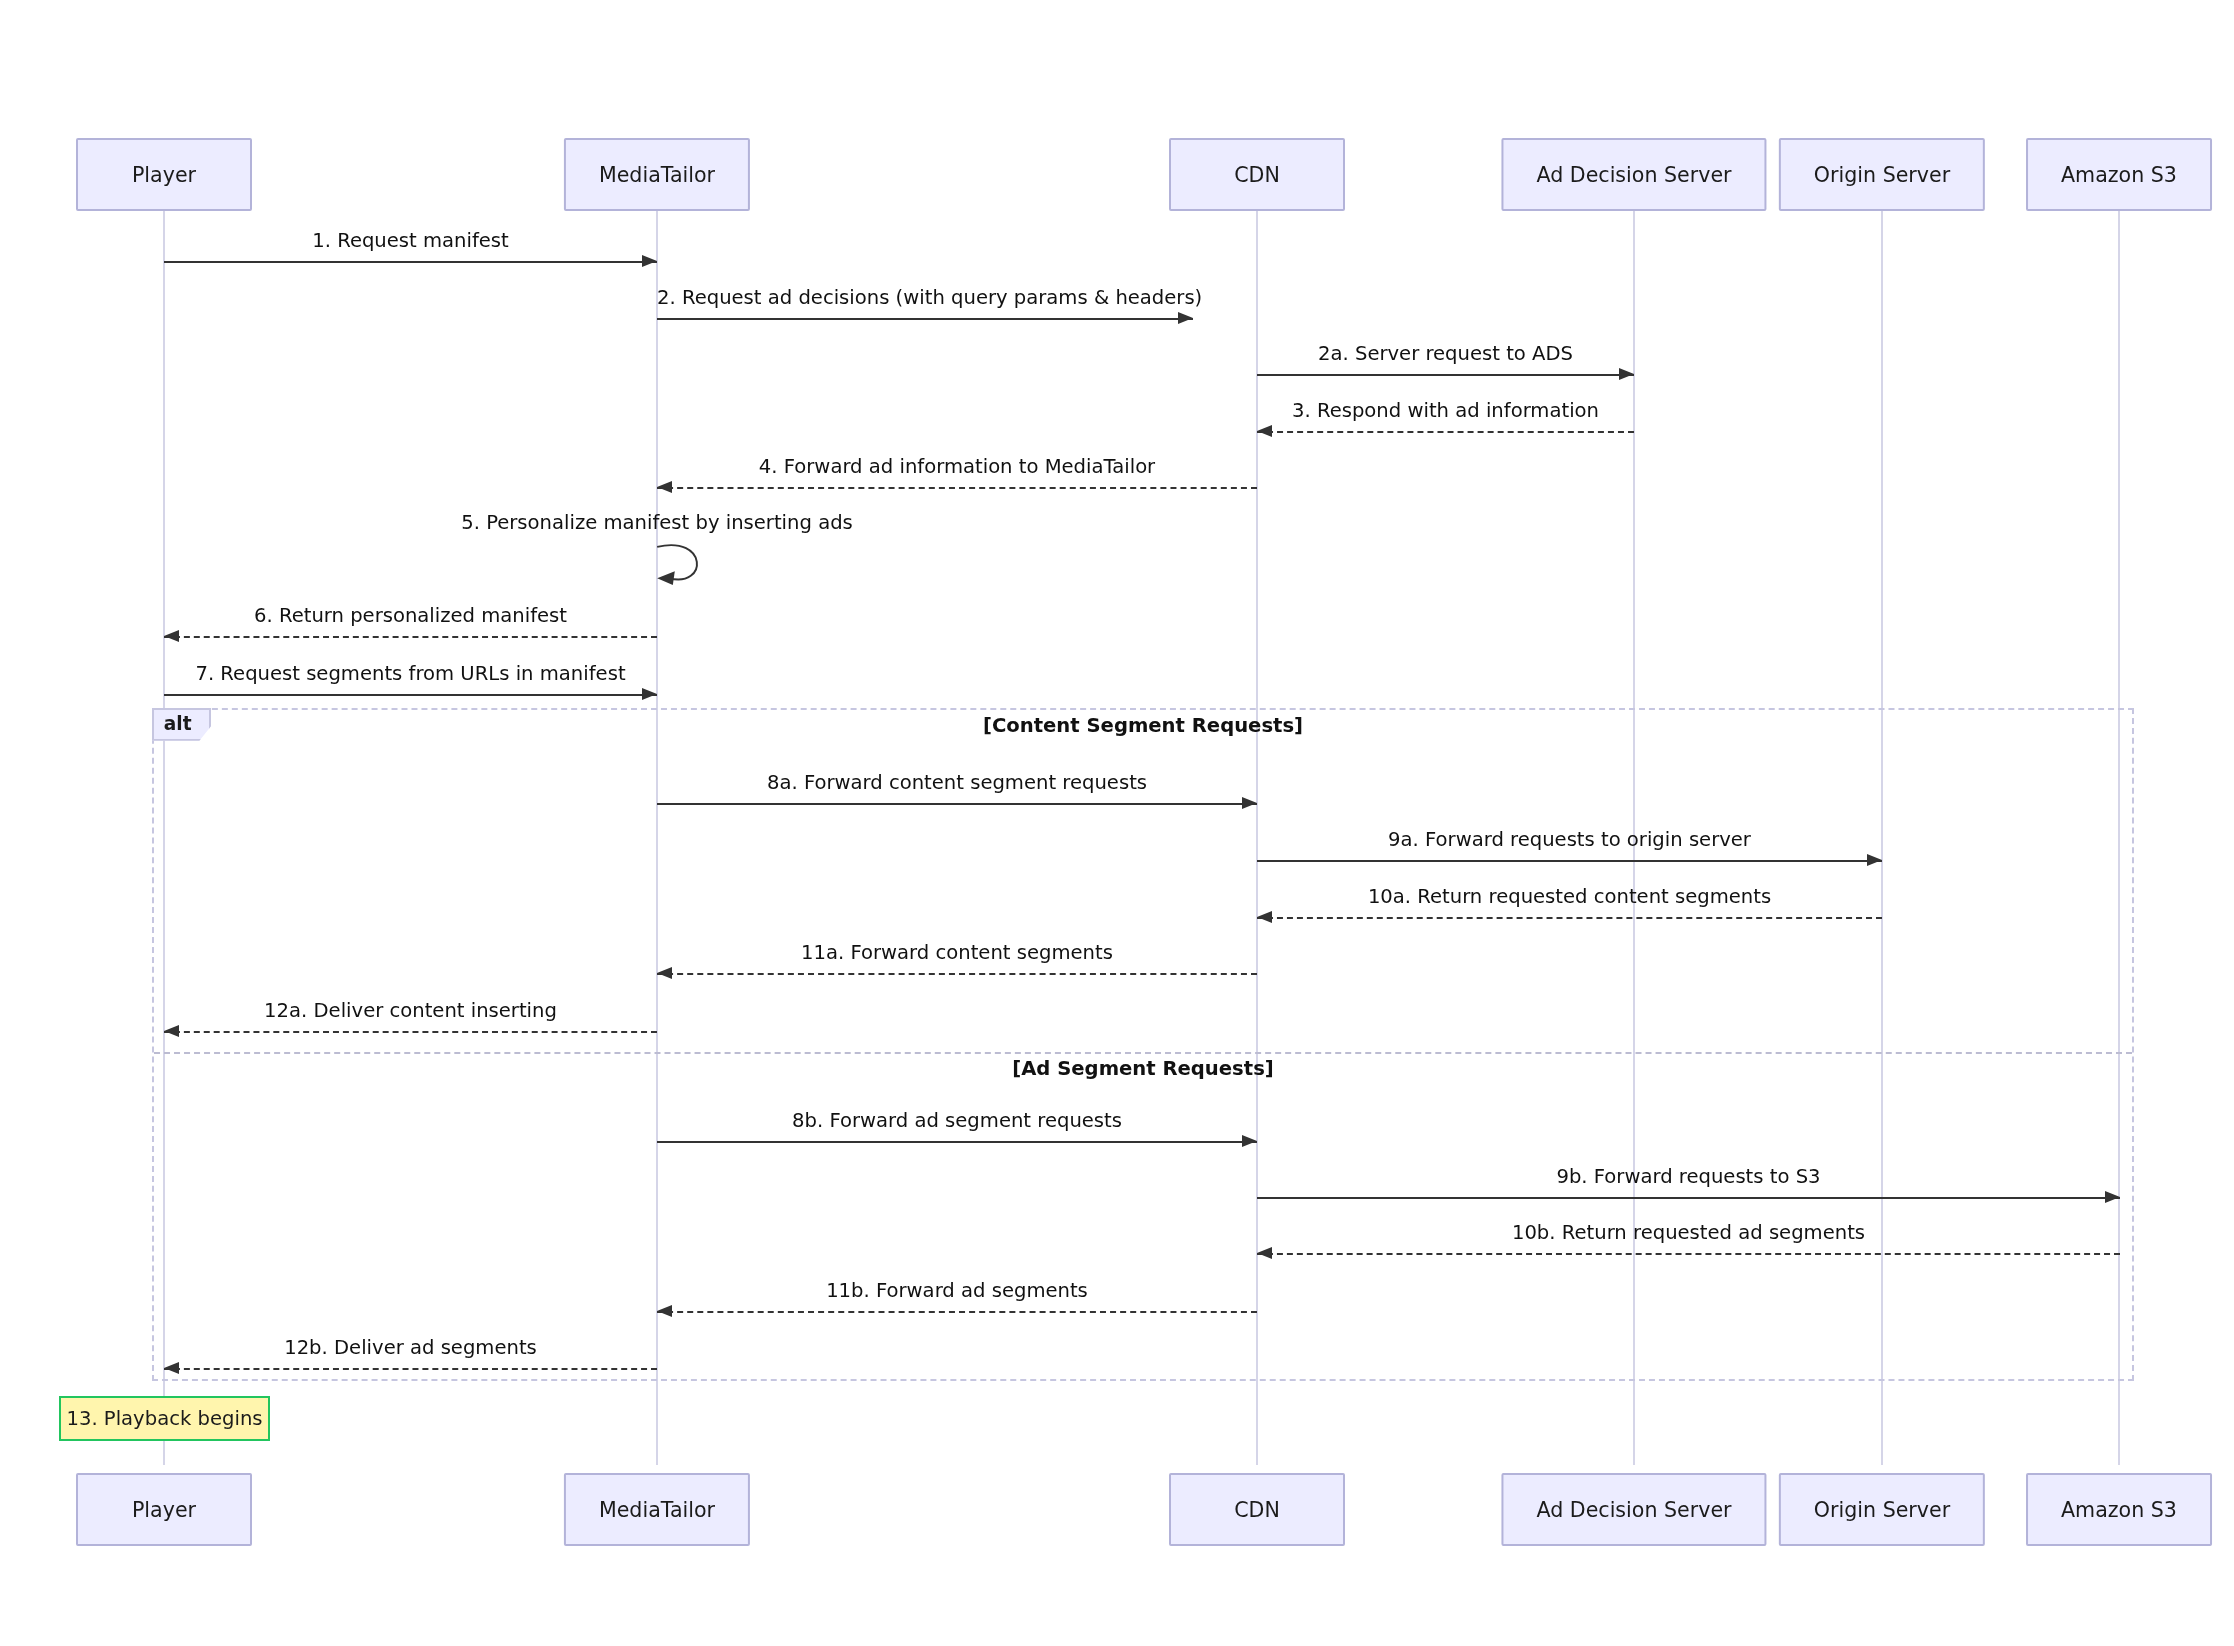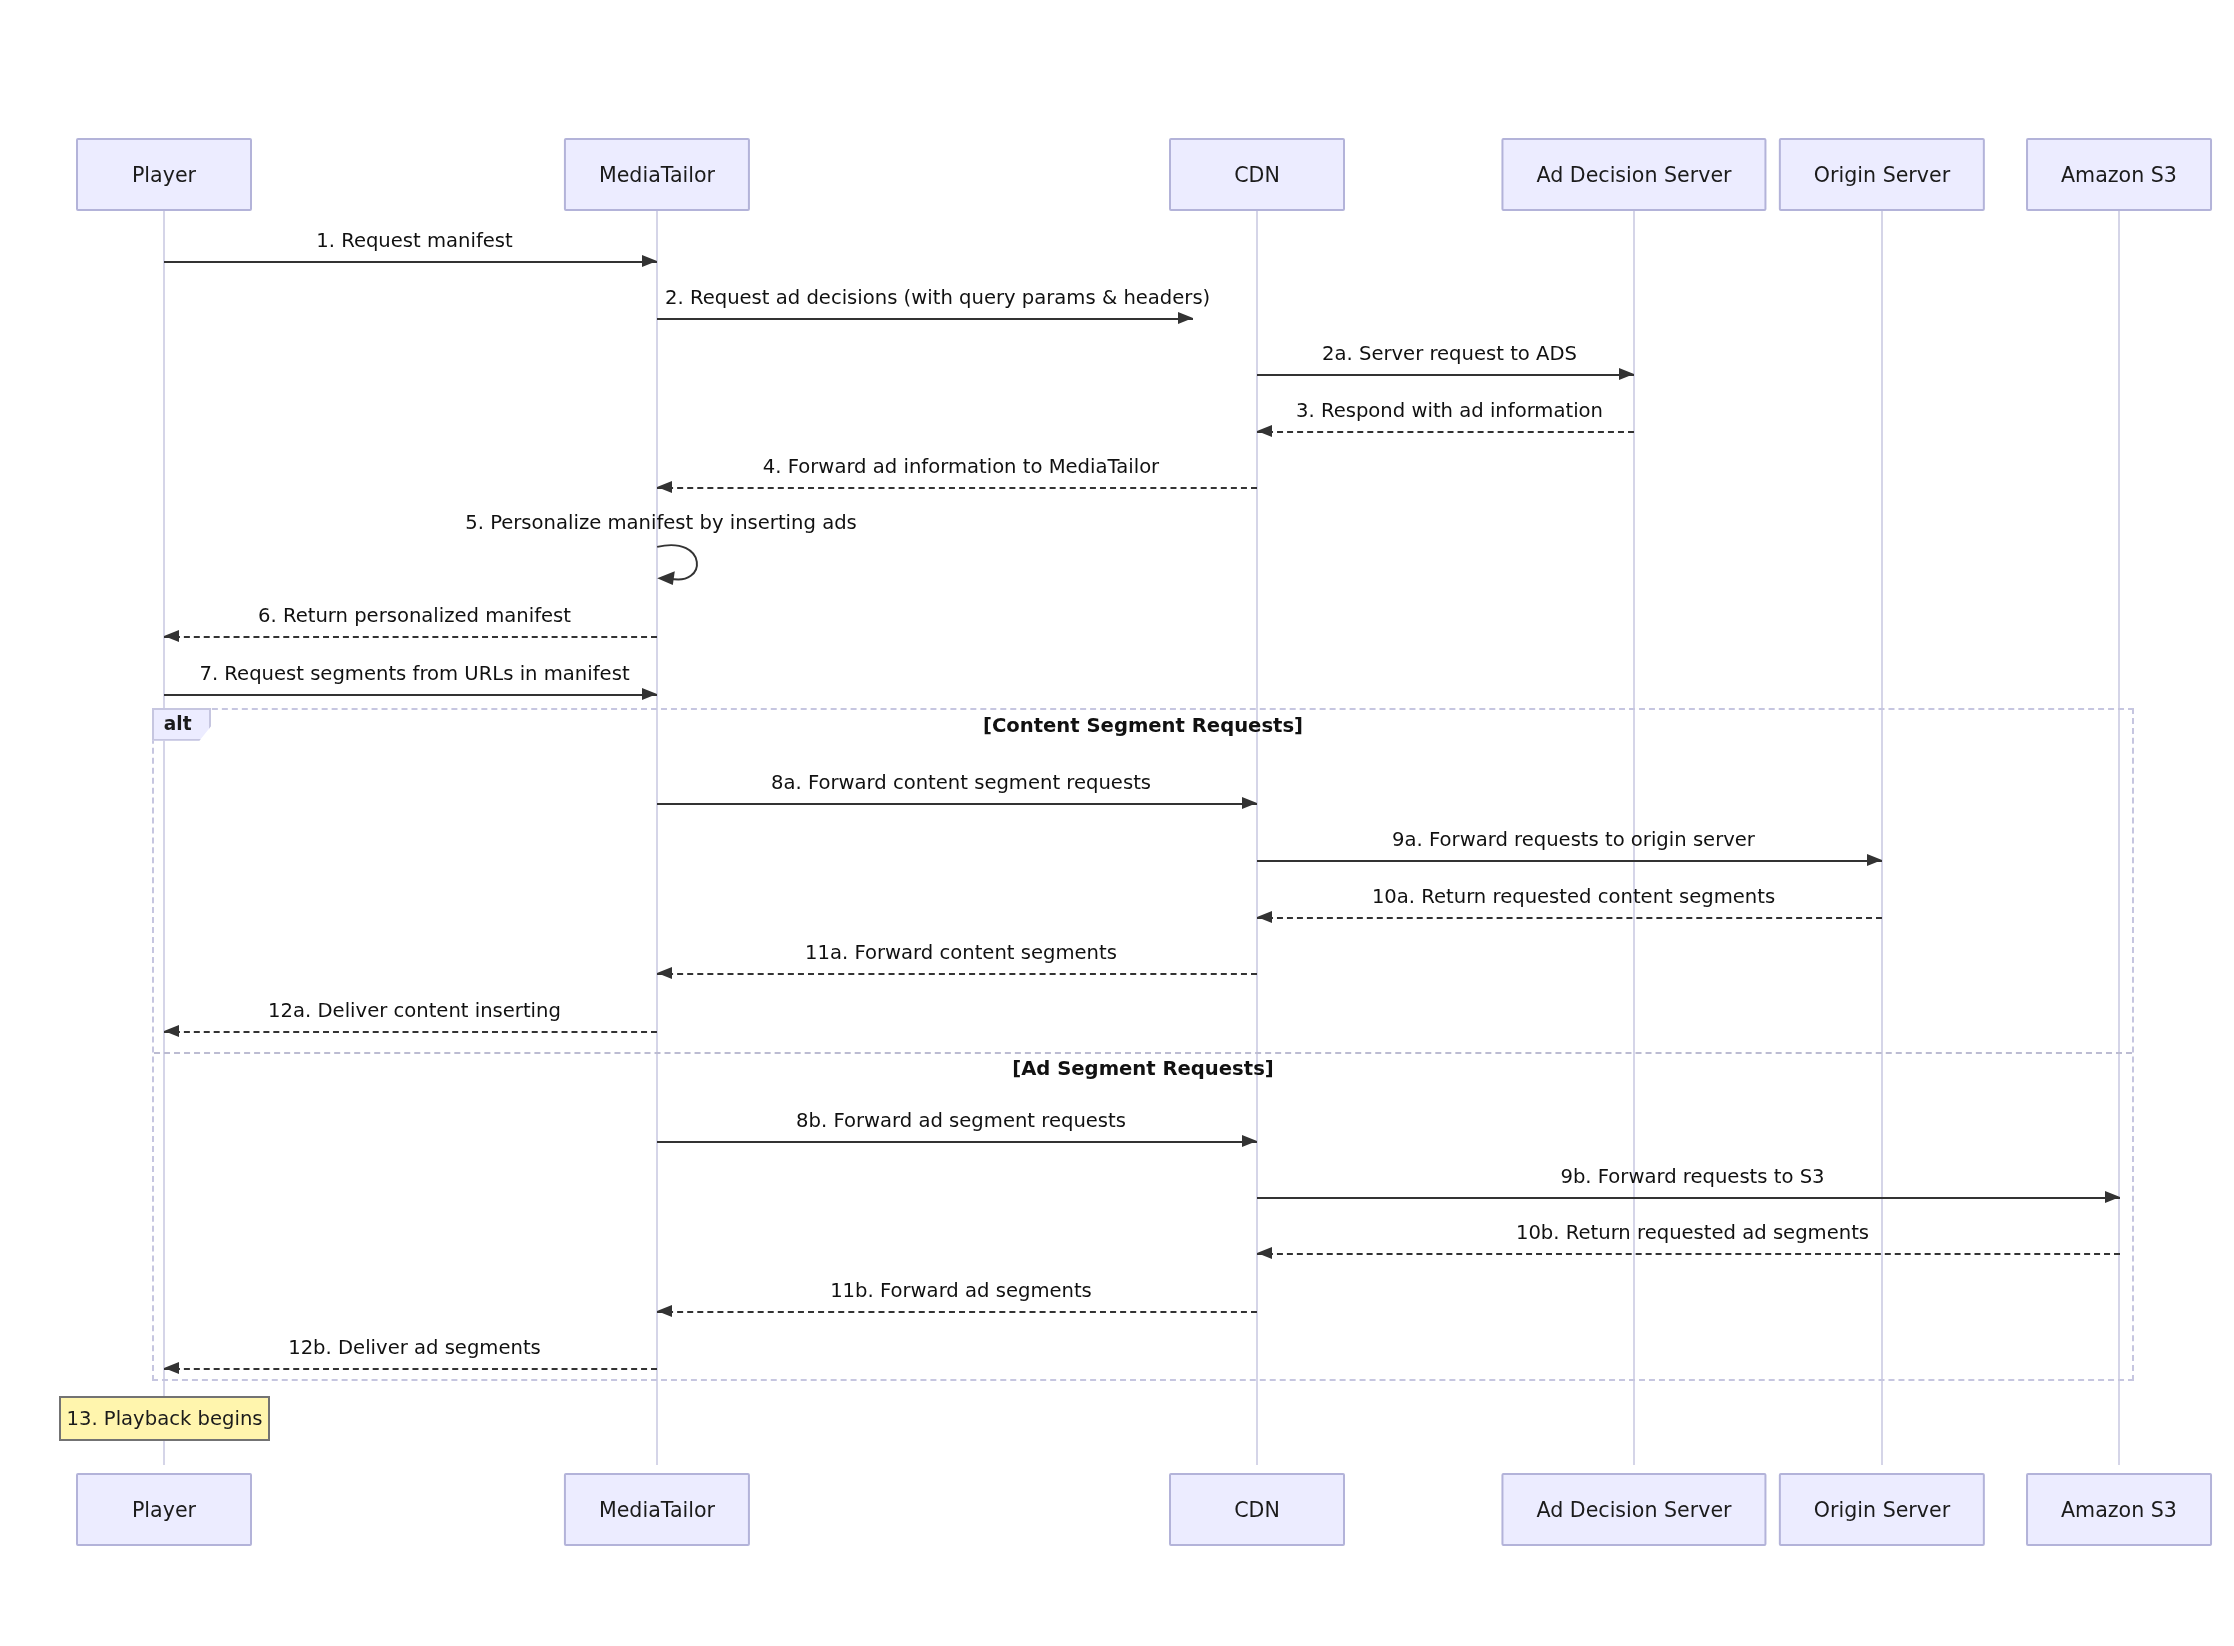--- a/index.html
+++ b/index.html
@@ -13,21 +13,21 @@
     display:flex; align-items:center; justify-content:center;
     font-size:20.6px; white-space:nowrap; padding:0 33px;
     transform:translateX(-50%);
     margin-top:8px;
   }
   .lifeline {
     position:absolute; top:203px; width:2px; height:1262px;
     background:#d5d5e8; transform:translateX(-1px);
   }
 
-  .msg { position:absolute; height:39px;padding-left:8px; }
+  .msg { position:absolute; height:39px; }
   .msg-label {
     text-align:center; font-size:19.6px; height:25.5px; line-height:25.5px;
     white-space:nowrap; margin-bottom:7.8px; color:#111;
   }
   .msg-line { position:absolute; left:0; right:0; top:33px; border-top:2px solid #333; }
   .msg-line.dashed { border-top-style:dashed; }
   .arrowhead {
     position:absolute; width:0; height:0; top:27.4px;
     border-top:6.9px solid transparent; border-bottom:6.9px solid transparent;
   }
@@ -47,21 +47,21 @@
     clip-path: polygon(0 0, 100% 0, 100% 55%, 80% 100%, 0 100%);
   }
   .alt-section-label {
     position:absolute; left:0; width:100%; text-align:center;
     font-weight:bold; font-size:19.6px; color:#111; white-space:nowrap;
   }
   .alt-divider { position:absolute; left:0; width:100%; top:342px; border-top:2px dashed #bcbcd2; }
 
   .note {
     position:absolute; left:59px; top:1396px; width:211px; height:45px;
-    background:#fff5ad; border:2px solid #737373;
+    background:#fff5ad; border:2px solid #22c55e;
     display:flex; align-items:center; justify-content:center;
     font-size:19.6px; white-space:nowrap;
   }
 </style>
 </head>
 <body>
 
 <div class="canvas">
 
   <div class="lifeline" style="left:164px"></div>

